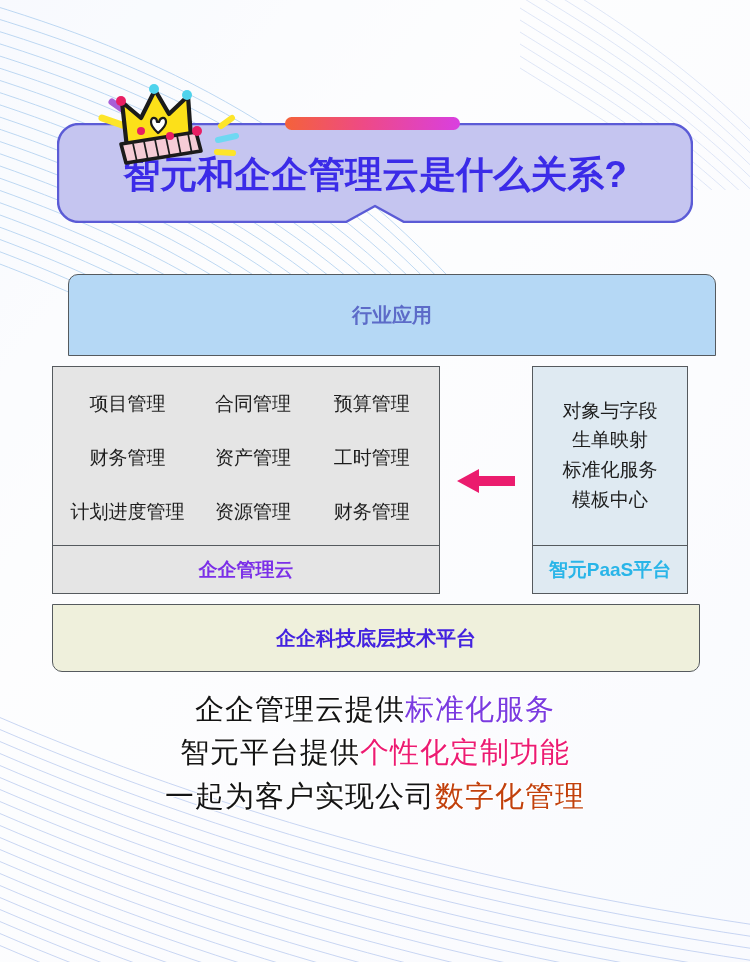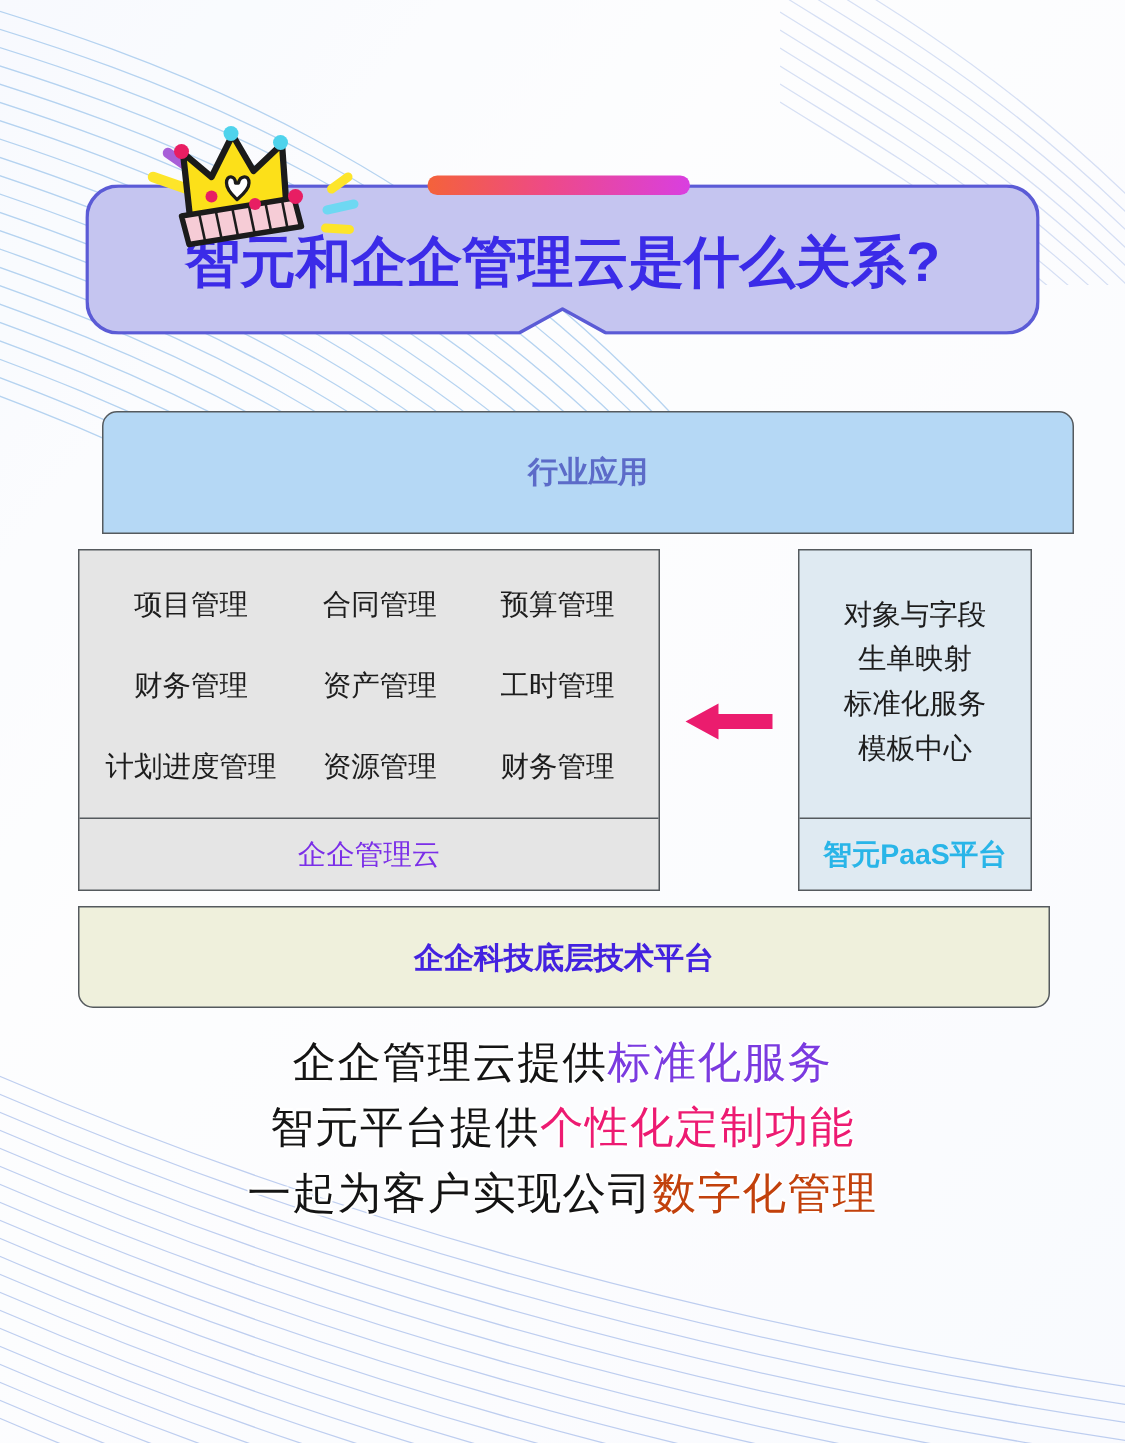--- a/index.html
+++ b/index.html
@@ -163,21 +163,21 @@
     line-height: 1.1;
   }
   #qq-footer {
     height: 47px;
     flex: 0 0 47px;
     border-top: 1.5px solid #555a5e;
     display: flex;
     align-items: center;
     justify-content: center;
     font-size: 19px;
-    font-weight: normal;
+    font-weight: bold;
     color: #7B2FE8;
   }
 
   #arrow-wrap {
     position: absolute;
     left: 392px;
     top: 192px;
     width: 84px;
     height: 30px;
     display: flex;

